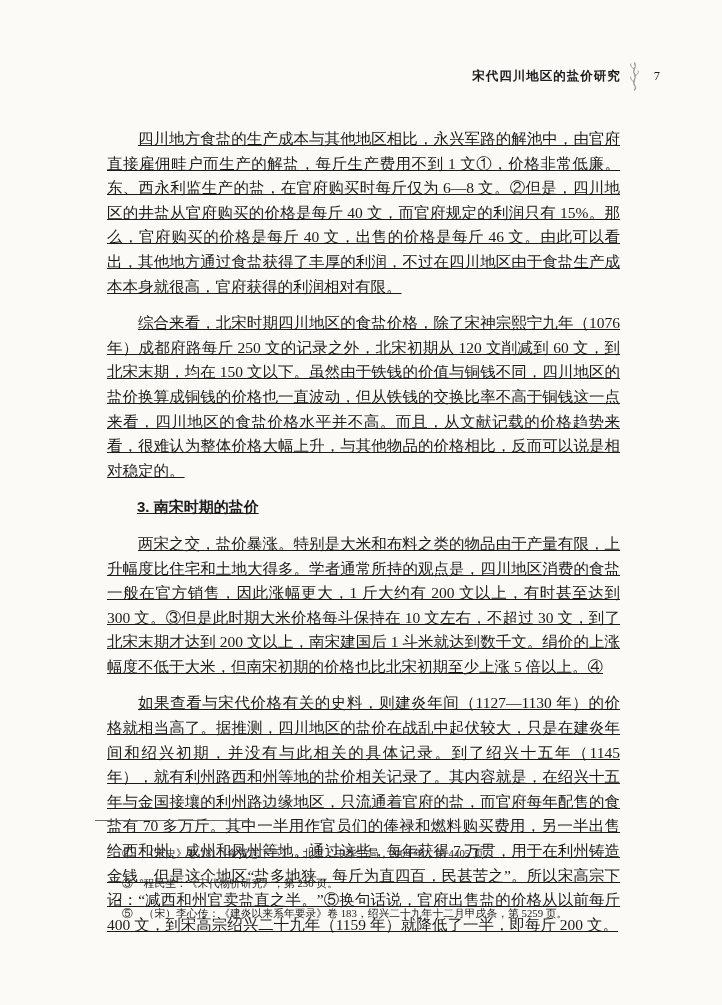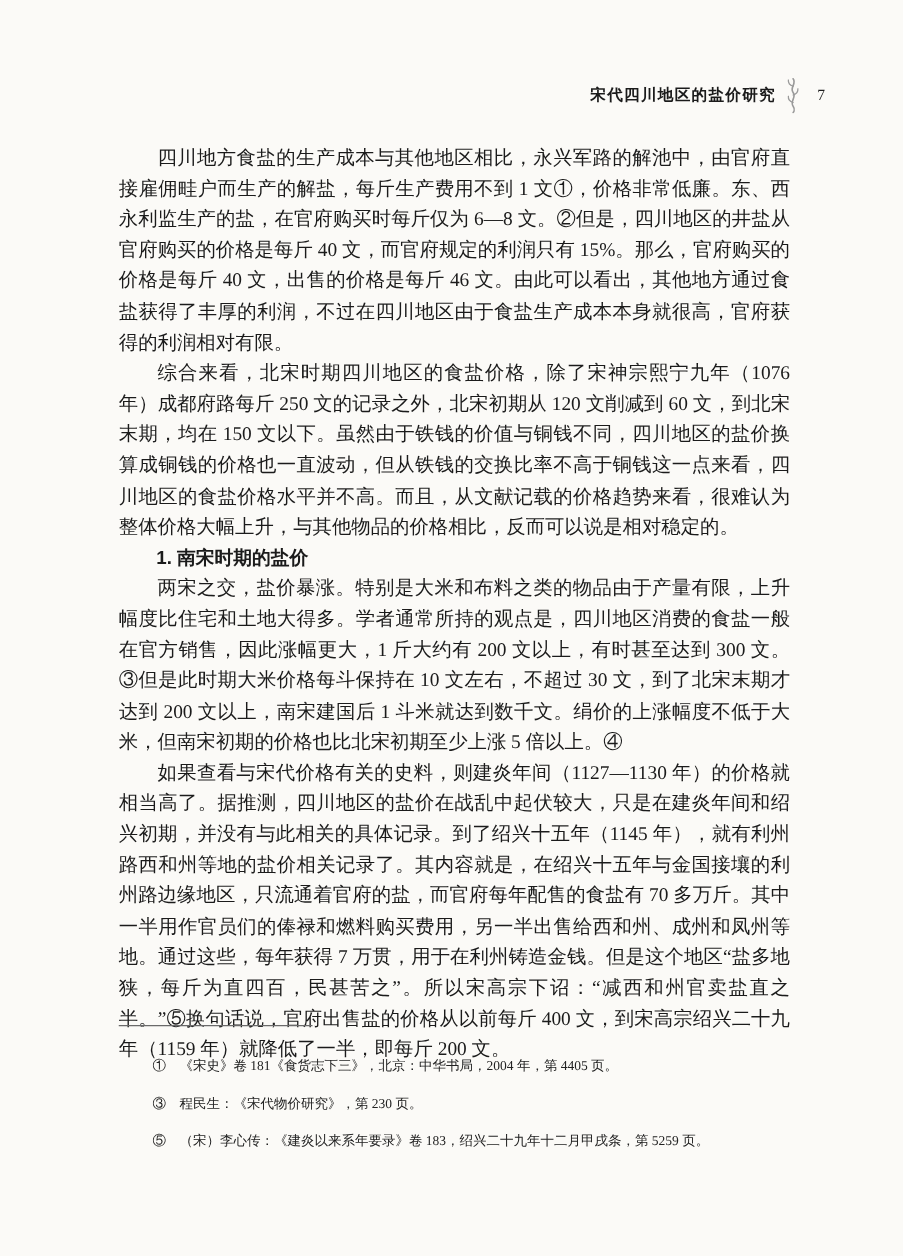--- a/index.html
+++ b/index.html
@@ -42,21 +42,21 @@
 
   .body-text {
     position: absolute;
     left: 95px;
     top: 115px;
     width: 537px;
     font-size: 15.5px;
     line-height: 24.6px;
     text-align: justify;
   }
-  .body-text p { margin: 0; }
+  .body-text p { margin: 12px; text-decoration: underline; }
   .para { text-indent: 2em; }
   .section-heading {
     text-indent: 2em;
     font-family: "Liberation Sans", "DejaVu Sans", sans-serif;
     font-weight: bold;
     font-size: 15px;
   }
 
   .footnote-rule {
     position: absolute;
@@ -93,21 +93,21 @@
       <path d="M7 8 C4 7 3 5 3.2 3 M7 15 C10 14 11 12 10.8 10 M7 21 C4 20 3 18 3.2 16" stroke="#9a9a9a" fill="none" stroke-width="1" stroke-linecap="round"></path>
     </svg>
     <span class="page-num">7</span>
   </div>
 
   <div class="body-text">
     <div>
         <p class="para">四川地方食盐的生产成本与其他地区相比，永兴军路的解池中，由官府直接雇佣畦户而生产的解盐，每斤生产费用不到 1 文①，价格非常低廉。东、西永利监生产的盐，在官府购买时每斤仅为 6—8 文。②但是，四川地区的井盐从官府购买的价格是每斤 40 文，而官府规定的利润只有 15%。那么，官府购买的价格是每斤 40 文，出售的价格是每斤 46 文。由此可以看出，其他地方通过食盐获得了丰厚的利润，不过在四川地区由于食盐生产成本本身就很高，官府获得的利润相对有限。</p>
         <p class="para">综合来看，北宋时期四川地区的食盐价格，除了宋神宗熙宁九年（1076 年）成都府路每斤 250 文的记录之外，北宋初期从 120 文削减到 60 文，到北宋末期，均在 150 文以下。虽然由于铁钱的价值与铜钱不同，四川地区的盐价换算成铜钱的价格也一直波动，但从铁钱的交换比率不高于铜钱这一点来看，四川地区的食盐价格水平并不高。而且，从文献记载的价格趋势来看，很难认为整体价格大幅上升，与其他物品的价格相比，反而可以说是相对稳定的。</p>
       </div>
-    <p class="section-heading">1. 南宋时期的盐价</p>
+    <p class="section-heading">3. 南宋时期的盐价</p>
     <div>
         <p class="para">两宋之交，盐价暴涨。特别是大米和布料之类的物品由于产量有限，上升幅度比住宅和土地大得多。学者通常所持的观点是，四川地区消费的食盐一般在官方销售，因此涨幅更大，1 斤大约有 200 文以上，有时甚至达到 300 文。③但是此时期大米价格每斗保持在 10 文左右，不超过 30 文，到了北宋末期才达到 200 文以上，南宋建国后 1 斗米就达到数千文。绢价的上涨幅度不低于大米，但南宋初期的价格也比北宋初期至少上涨 5 倍以上。④</p>
         <p class="para">如果查看与宋代价格有关的史料，则建炎年间（1127—1130 年）的价格就相当高了。据推测，四川地区的盐价在战乱中起伏较大，只是在建炎年间和绍兴初期，并没有与此相关的具体记录。到了绍兴十五年（1145 年），就有利州路西和州等地的盐价相关记录了。其内容就是，在绍兴十五年与金国接壤的利州路边缘地区，只流通着官府的盐，而官府每年配售的食盐有 70 多万斤。其中一半用作官员们的俸禄和燃料购买费用，另一半出售给西和州、成州和凤州等地。通过这些，每年获得 7 万贯，用于在利州铸造金钱。但是这个地区“盐多地狭，每斤为直四百，民甚苦之”。所以宋高宗下诏：“减西和州官卖盐直之半。”⑤换句话说，官府出售盐的价格从以前每斤 400 文，到宋高宗绍兴二十九年（1159 年）就降低了一半，即每斤 200 文。</p>
       </div>
   </div>
 
   <div class="footnote-rule"></div>
 
   <div class="footnotes">
       <p class="fn">①　《宋史》卷 181《食货志下三》，北京：中华书局，2004 年，第 4405 页。</p>

